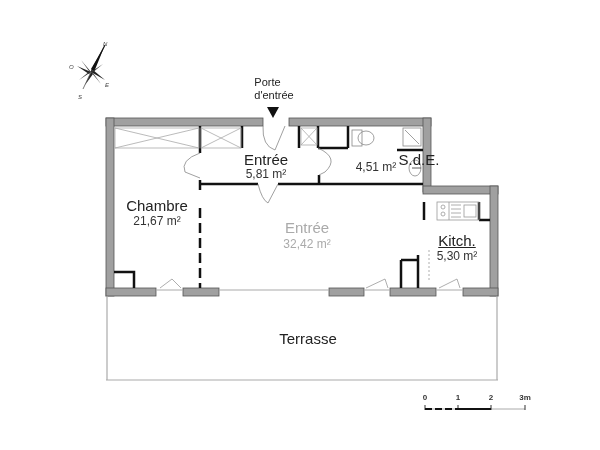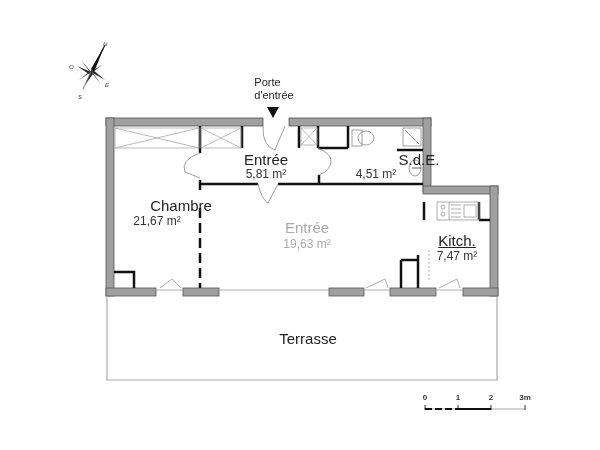--- a/index.html
+++ b/index.html
@@ -159,29 +159,29 @@
 
 <div class="lbl entry" style="left:274px;top:76px;">
   <div>Porte</div>
   <div>d'entrée</div>
 </div>
 
 <div class="lbl room" style="left:266px;top:151px;">Entrée</div>
 <div class="lbl area" style="left:266px;top:167px;">5,81 m²</div>
 
 <div class="lbl room" style="left:376px;top:151px;margin-left:43px;">S.d.E.</div>
-<div class="lbl area" style="left:376px;top:167px;">4,51 m²</div>
+<div class="lbl area" style="left:376px;top:160px;">4,51 m²</div>
 
-<div class="lbl room" style="left:157px;top:197px;margin-left:24px;">Chambre</div>
+<div class="lbl room" style="left:157px;top:197px;">Chambre</div>
 <div class="lbl area" style="left:157px;top:214px;">21,67 m²</div>
 
 <div class="lbl room faint" style="left:307px;top:219px;">Entrée</div>
-<div class="lbl area faint" style="left:307px;top:237px;">19,63 m²</div>
+<div class="lbl area faint" style="left:307px;top:237px;">32,42 m²</div>
 
 <div class="lbl room" style="left:457px;top:232px;text-decoration:underline;">Kitch.</div>
-<div class="lbl area" style="left:457px;top:249px;">7,47 m²</div>
+<div class="lbl area" style="left:457px;top:249px;">5,30 m²</div>
 
 <div class="lbl room" style="left:308px;top:330px;">Terrasse</div>
 
 <span class="scale-tick" style="left:425px;top:393px;">0</span>
 <span class="scale-tick" style="left:458px;top:393px;">1</span>
 <span class="scale-tick" style="left:491px;top:393px;">2</span>
 <span class="scale-tick" style="left:525px;top:393px;">3m</span>
 
 </body></html>

